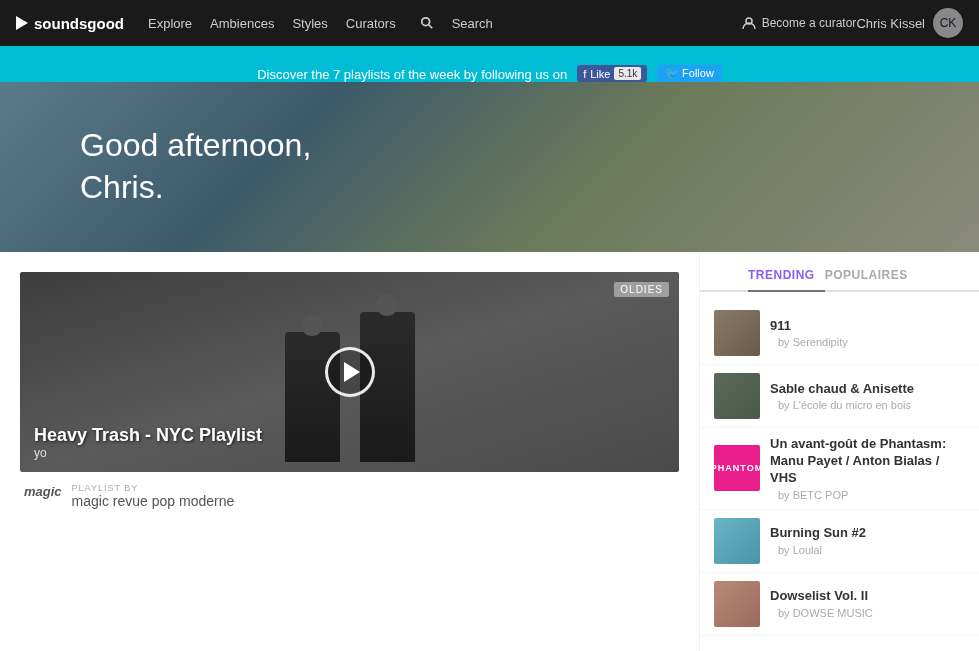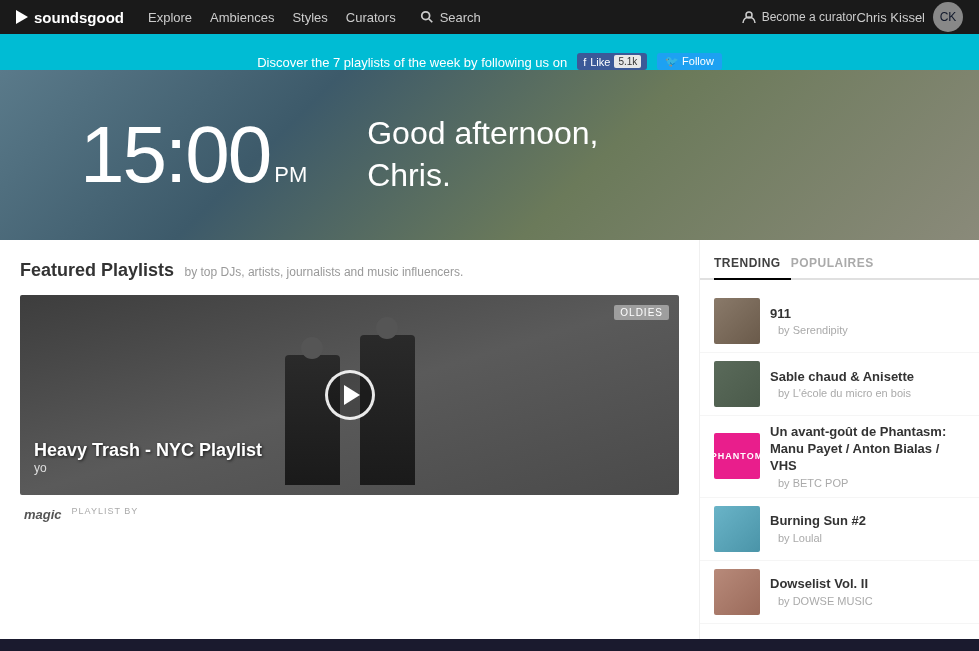--- a/index.html
+++ b/index.html
@@ -7,21 +7,21 @@
       font-family: 'Helvetica Neue', Arial, sans-serif;
       width: 979px;
       height: 651px;
       overflow: hidden;
       background: #1a1a2e;
     }
 
     
     .navbar {
       background: #1a1a1a;
-      height: 34px;
+      height: 46px;
       display: flex;
       align-items: center;
       padding: 0 16px;
       gap: 24px;
       position: relative;
       z-index: 10;
     }
     .navbar-logo {
       display: flex;
       align-items: center;
@@ -43,21 +43,21 @@
       list-style: none;
     }
     .nav-links li a {
       color: #ccc;
       text-decoration: none;
       font-size: 13px;
     }
     .nav-search {
       display: flex;
       align-items: center;
-      gap: 6px;
+      gap: 18px;
       color: #ccc;
       font-size: 13px;
       cursor: pointer;
     }
     .nav-search .search-icon-svg {
       width: 14px;
       height: 14px;
       stroke: #ccc;
       fill: none;
       stroke-width: 2;
@@ -264,21 +264,21 @@
     .play-triangle {
       width: 0;
       height: 0;
       border-top: 10px solid transparent;
       border-bottom: 10px solid transparent;
       border-left: 16px solid white;
       margin-left: 4px;
     }
     .featured-caption {
       position: absolute;
-      bottom: 20px;
+      bottom: 12px;
       left: 14px;
     }
     .featured-caption-title {
       color: white;
       font-size: 18px;
       font-weight: 600;
       text-shadow: 1px 1px 3px rgba(0,0,0,0.7);
     }
     .featured-caption-sub {
       color: rgba(255,255,255,0.8);
@@ -332,23 +332,24 @@
     .trending-tab {
       font-size: 12px;
       font-weight: 600;
       color: #aaa;
       padding: 4px 10px 8px 0;
       cursor: pointer;
       text-transform: uppercase;
       letter-spacing: 0.5px;
     }
     .trending-tab.active {
-      color: #404040;
-      border-bottom: 2px solid #000000;
+      color: #8b5cf6;
+      border-bottom: 2px solid #737373;
       margin-bottom: -2px;
+      margin-left: 34px;
     }
 
     .trending-list {
       list-style: none;
     }
     .trending-item {
       display: flex;
       align-items: center;
       gap: 10px;
       padding: 8px 14px;
@@ -460,39 +461,31 @@
     <span>Like</span>
     <span class="banner-fb-count">5.1k</span>
   </div>
   <div class="banner-tw">
     <span>🐦</span>
     <span>Follow</span>
   </div>
 </div>
 
 <div class="hero">
-  <div style="display:flex;align-items:baseline;">
-    <span class="hero-time">15:00</span>
-    <span class="hero-time-pm">PM</span>
-  </div>
   <div>
     <div class="hero-greeting">
       <div>Good afternoon,</div>
       <div>Chris.</div>
     </div>
   </div>
 </div>
 
 <div class="main-content">
 
   <div class="left-panel">
-    <div class="featured-header">
-      <span class="featured-title">Featured Playlists</span>
-      <span class="featured-subtitle">by top DJs, artists, journalists and music influencers.</span>
-    </div>
 
     <div class="featured-image-wrapper">
       <div class="featured-image-bg">
 
         <div class="band-figure">
           <div class="figure-person" style="height:130px;width:55px;"></div>
           <div class="figure-person" style="height:150px;width:55px;margin-top:0;"></div>
         </div>
       </div>
 
@@ -505,20 +498,21 @@
       <div class="featured-caption">
         <div class="featured-caption-title">Heavy Trash - NYC Playlist</div>
         <div class="featured-caption-sub">yo</div>
       </div>
     </div>
 
     <div class="playlist-by-row">
       <div class="magic-logo">magic</div>
       <div class="playlist-by-text">
         <span class="playlist-by-label">PLAYLIST BY</span>
+        <span class="playlist-by-name">magic revue pop moderne</span>
       </div>
     </div>
   </div>
 
   <div class="right-panel">
     <div class="trending-tabs">
       <div class="trending-tab active">TRENDING</div>
       <div class="trending-tab">POPULAIRES</div>
     </div>
     <div class="right-panel-inner">

